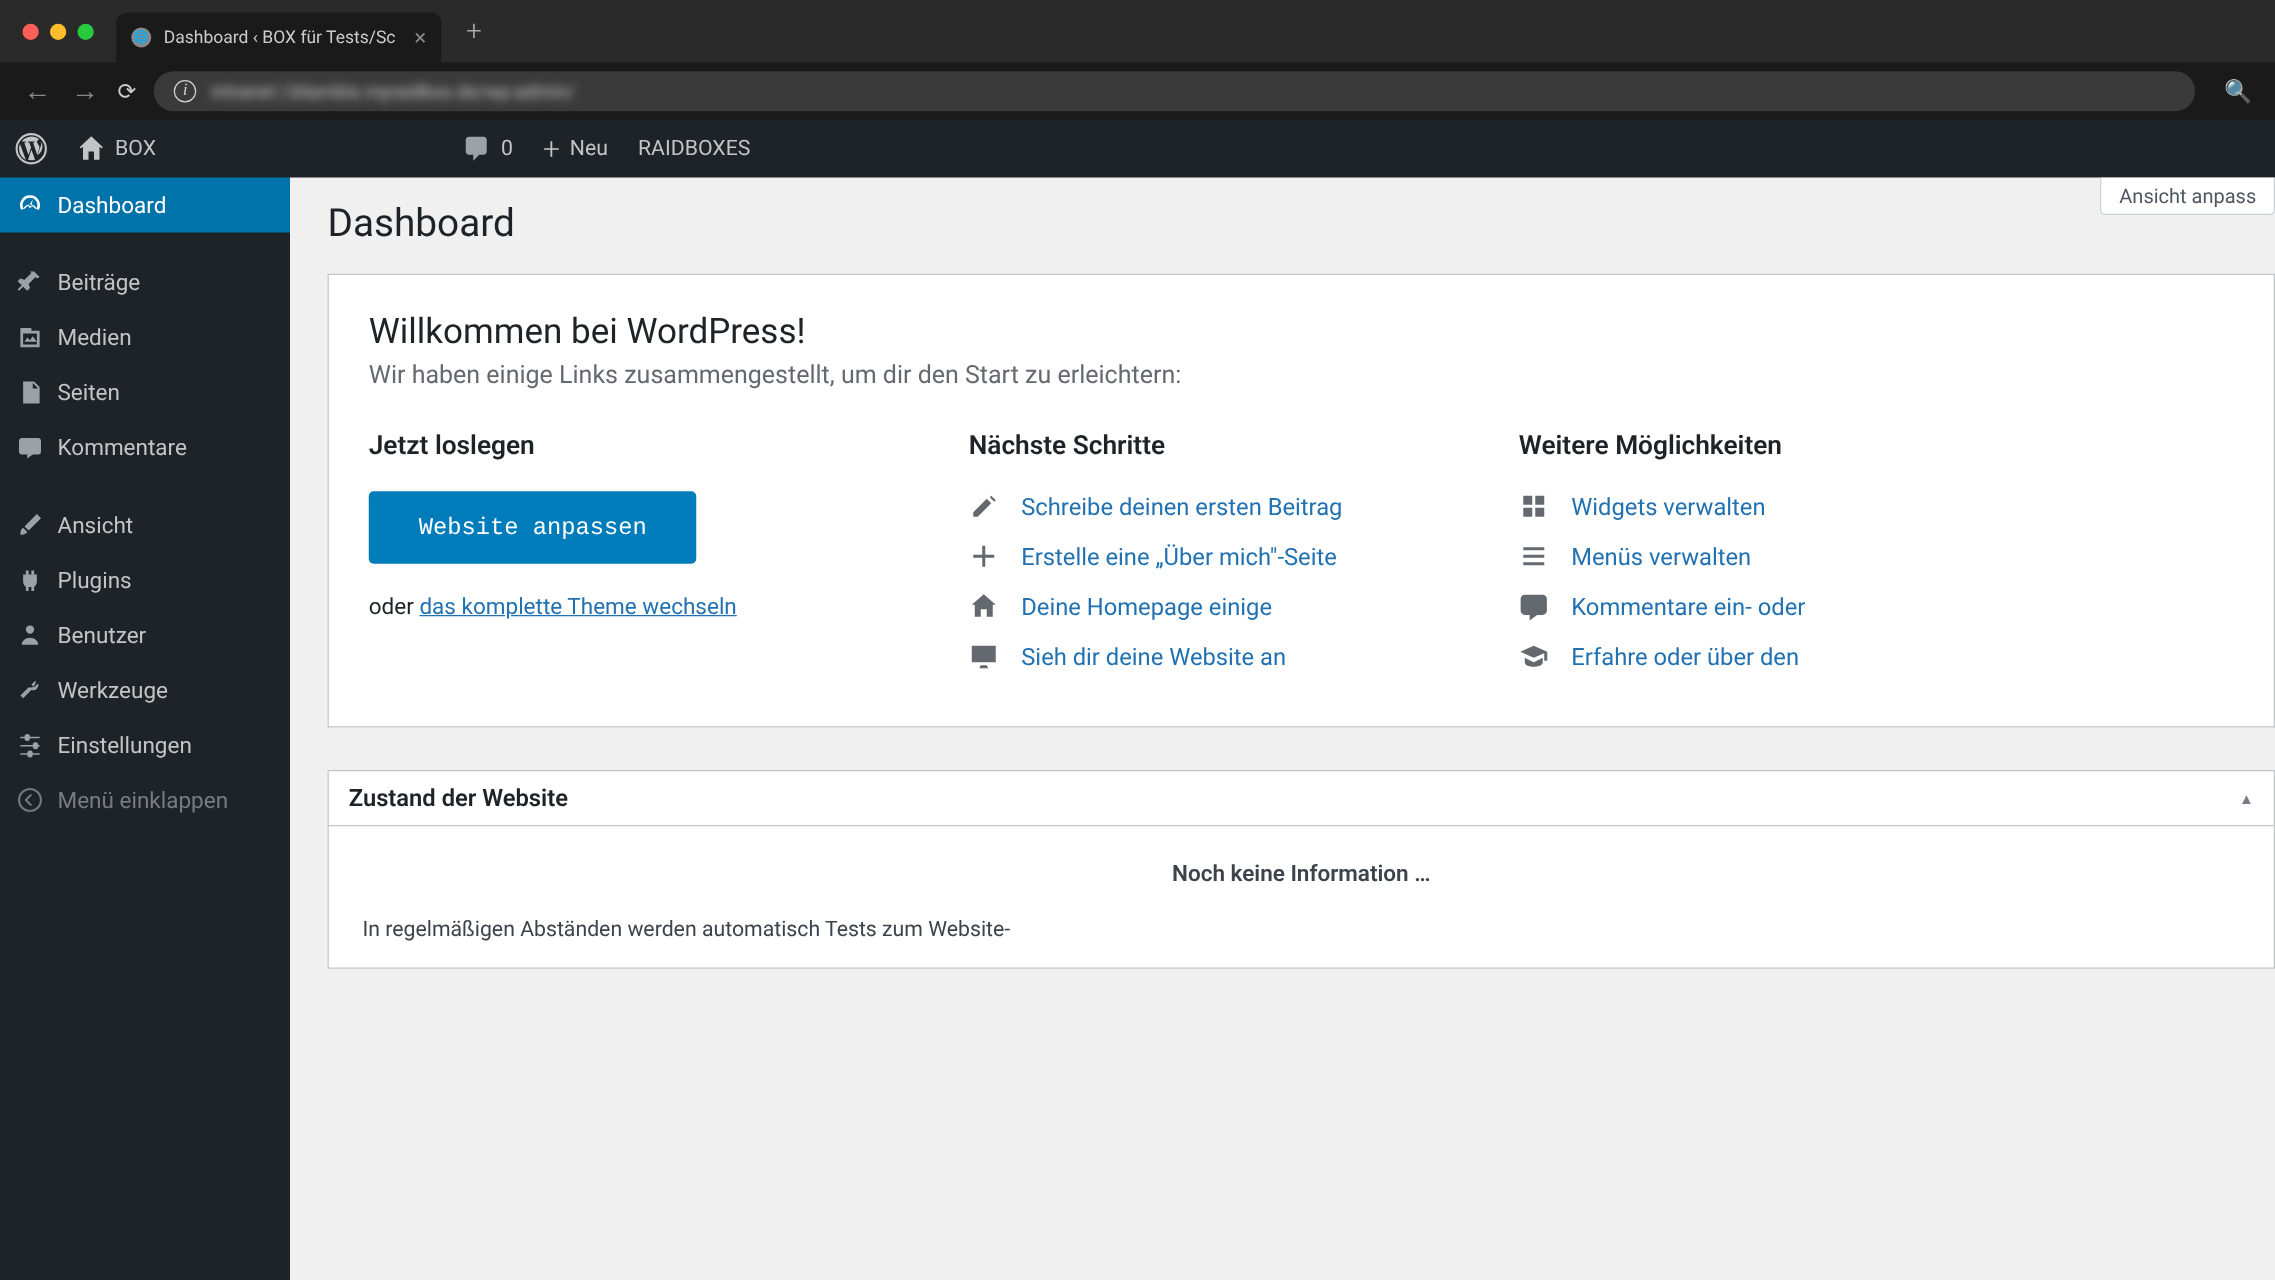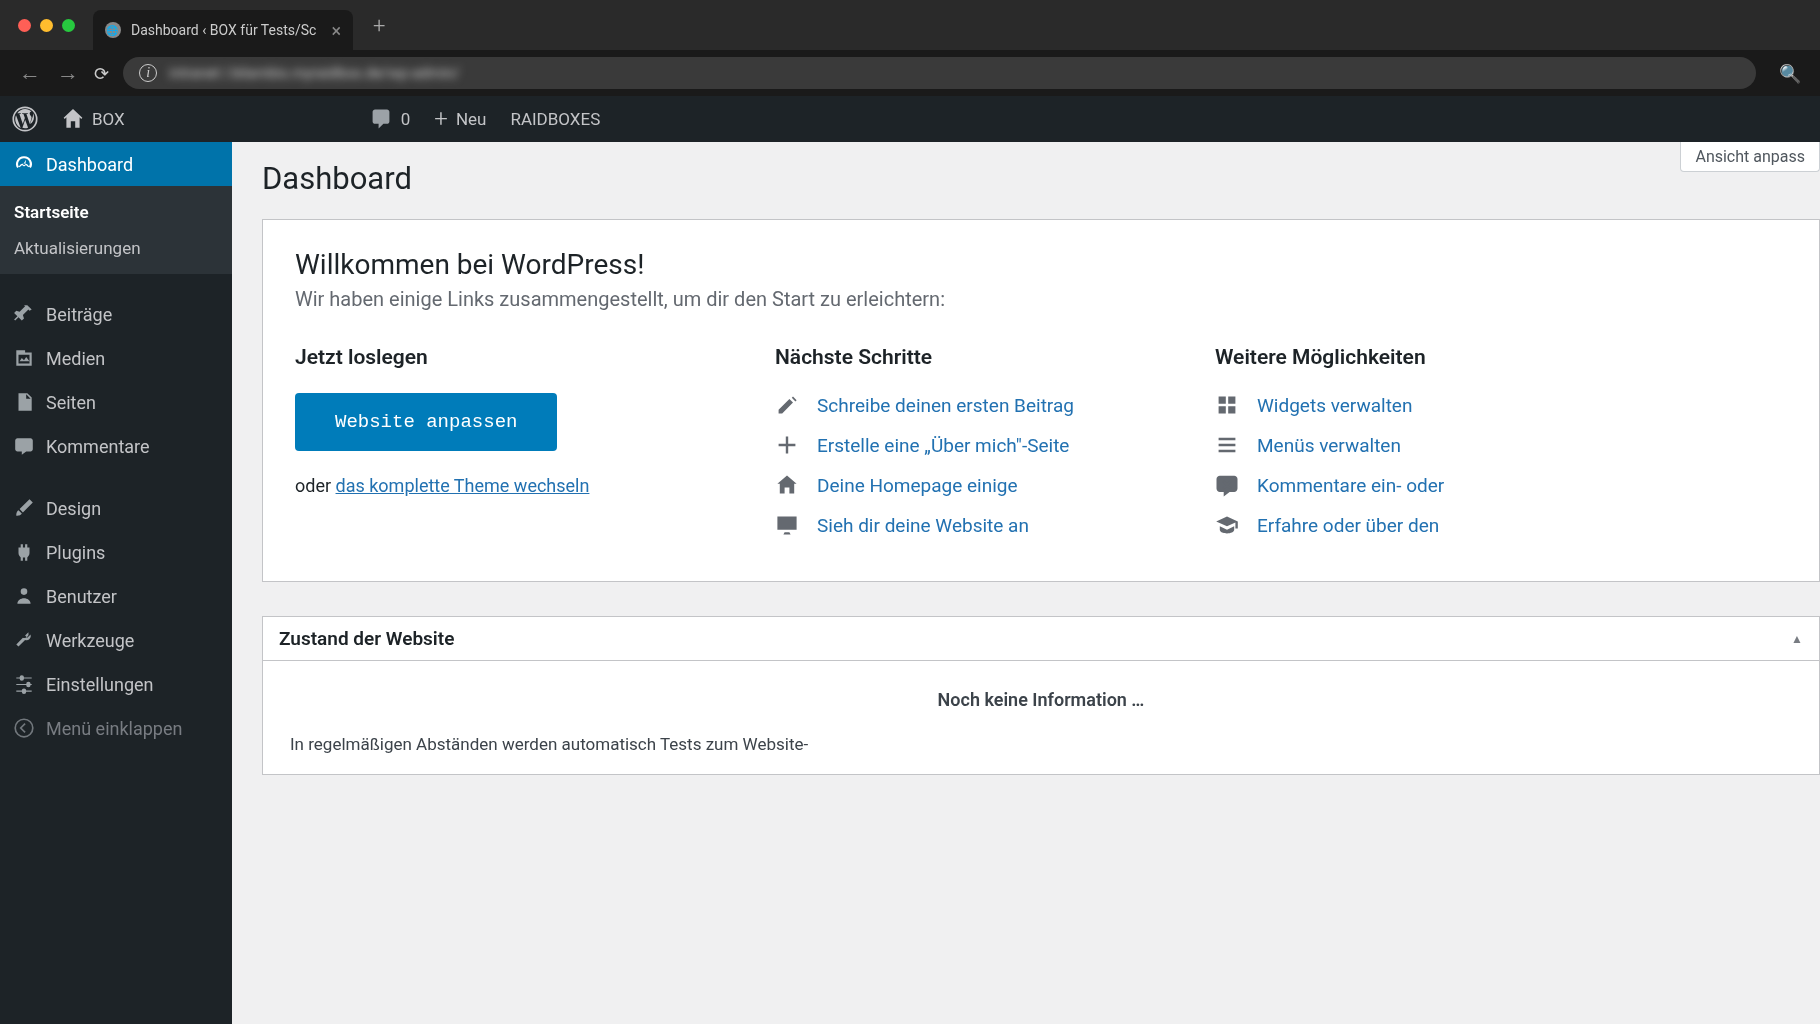--- a/index.html
+++ b/index.html
@@ -143,24 +143,20 @@
 
   <div class="sidebar">
     <div class="menu-item current">
       <span class="menu-icon">
           <svg viewBox="0 0 20 20">
             <path d="M3.8 13.7A7 7 0 0 1 10 3a7 7 0 0 1 6.2 10.7l-1.4-1a5.3 5.3 0 0 0-9.6 0zM10 4.7a5.3 5.3 0 0 0-4.4 8.3l.9-.6a4.3 4.3 0 0 1 7 0l.9.6A5.3 5.3 0 0 0 10 4.7zm1 6.3a1 1 0 1 1-1.7-.7L12 6l-1 5z"></path>
           </svg>
         </span>
       <span>Dashboard</span>
     </div>
-    <div class="submenu">
-      <div class="submenu-item current">Startseite</div>
-      <div class="submenu-item">Aktualisierungen</div>
-    </div>
     <div class="menu-sep"></div>
     <div class="menu-item">
       <span class="menu-icon">
           <svg viewBox="0 0 20 20">
             <path d="M13 2l4 4-2 1-1-1-5 5 1 3-2 2-3-3-3 3-1-1 3-3-3-3 2-2 3 1 5-5-1-1z"></path>
           </svg>
         </span>
       <span>Beiträge</span>
     </div>
     <div class="menu-item">
@@ -187,21 +183,21 @@
         </span>
       <span>Kommentare</span>
     </div>
     <div class="menu-sep"></div>
     <div class="menu-item">
       <span class="menu-icon">
           <svg viewBox="0 0 20 20">
             <path d="M15 2l3 3-9 9-3-3zM5 12l3 3c-1 2-4 2-5 2 0-1 0-4 2-5z"></path>
           </svg>
         </span>
-      <span>Design</span>
+      <span>Ansicht</span>
     </div>
     <div class="menu-item">
       <span class="menu-icon">
           <svg viewBox="0 0 20 20">
             <path d="M7 3v3H5v5c0 2 1 3 2 4v3h2v-3h2v3h2v-3c1-1 2-2 2-4V6h-2V3h-2v3H9V3z"></path>
           </svg>
         </span>
       <span>Plugins</span>
     </div>
     <div class="menu-item">

